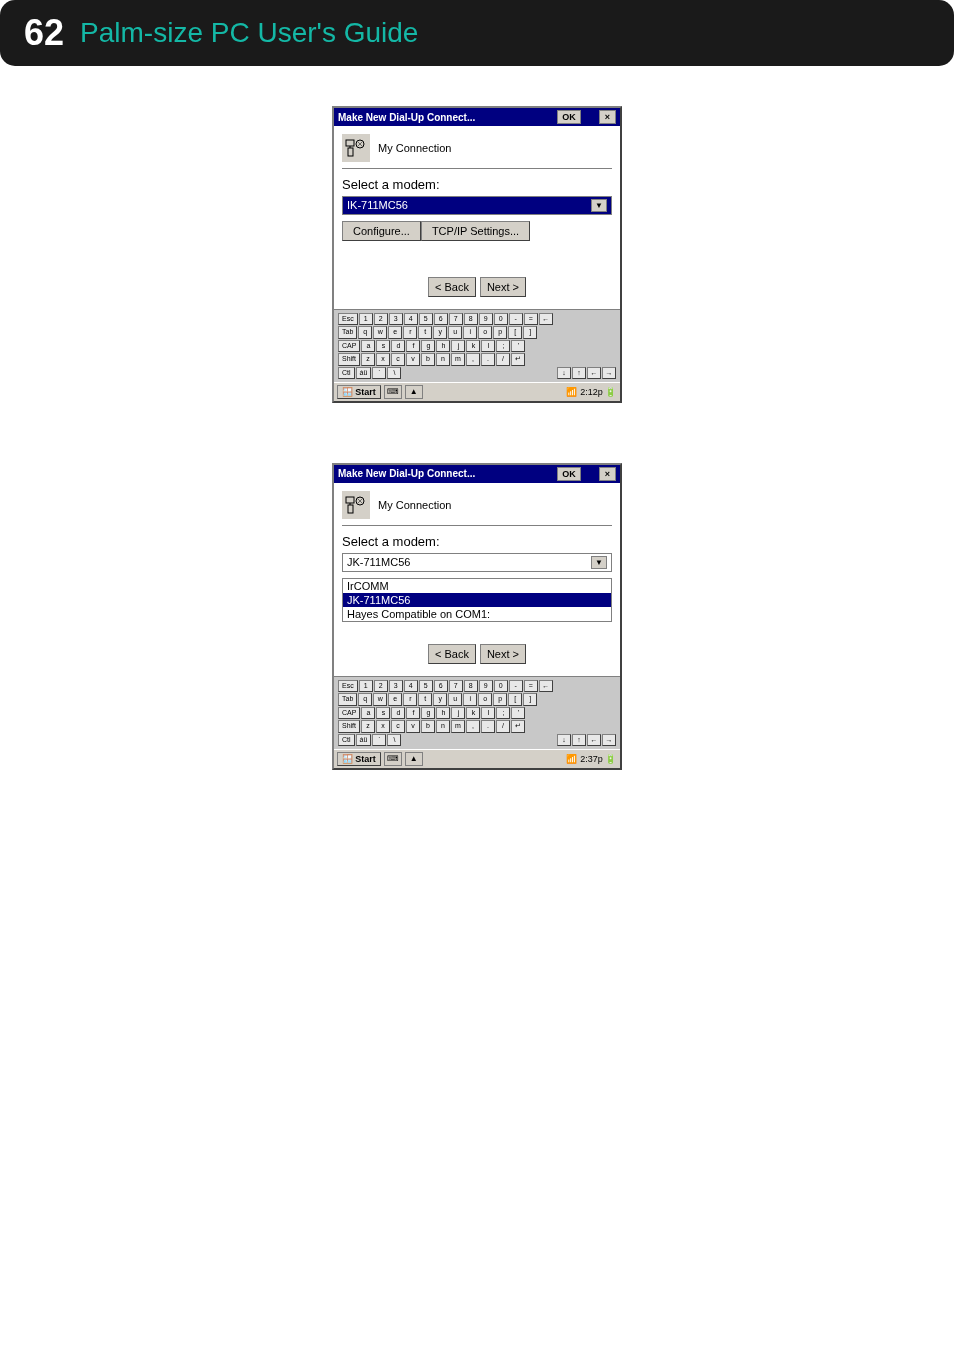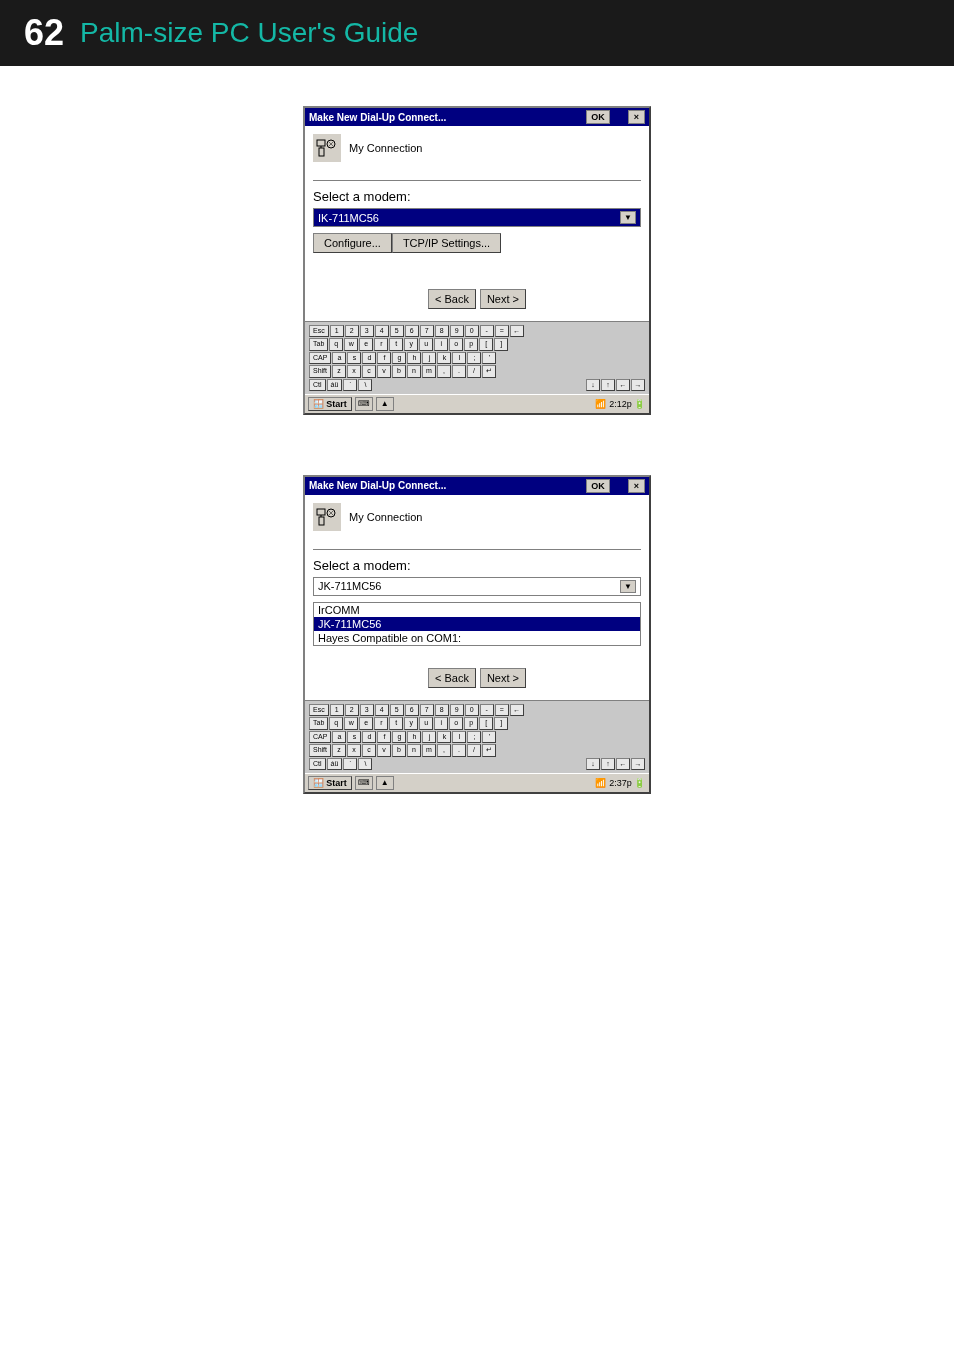--- a/index.html
+++ b/index.html
@@ -11,20 +11,21 @@
     }
 
     
     .page-header {
       background: #1a1a1a;
       color: #ffffff;
       padding: 12px 24px;
       display: flex;
       align-items: center;
       gap: 16px;
+      border-radius: 15px;
     }
     .page-number {
       font-size: 36px;
       font-weight: bold;
       color: #ffffff;
     }
     .page-title {
       font-size: 28px;
       font-weight: normal;
       color: #14b8a6;
@@ -40,21 +41,21 @@
     }
 
     
     .screenshot-wrapper {
       display: flex;
       justify-content: center;
     }
 
     
     .palm-window {
-      width: 348px;
+      width: 290px;
       background: #fde047;
       border: 2px solid #808080;
       border-bottom: 2px solid #404040;
       border-right: 2px solid #404040;
       font-family: 'Arial', sans-serif;
       font-size: 11px;
     }
 
     .window-titlebar {
       background: #000080;
@@ -99,21 +100,21 @@
     .window-body {
       background: #ffffff;
       padding: 8px;
     }
 
     .connection-header {
       display: flex;
       align-items: center;
       gap: 8px;
       margin-bottom: 8px;
-      padding-bottom: 18px;
+      padding-bottom: 6px;
       border-bottom: 1px solid #808080;
       text-align: right;
     }
     .connection-icon {
       width: 28px;
       height: 28px;
       background: #d4d0c8;
       display: flex;
       align-items: center;
       justify-content: center;
@@ -132,21 +133,21 @@
 
     .modem-select {
       width: 100%;
       border: 1px solid #808080;
       background: #000080;
       color: #ffffff;
       font-size: 11px;
       padding: 2px 4px;
       margin-bottom: 6px;
       display: flex;
-      align-items: center;
+      align-items: flex-start;
       justify-content: space-between;
     }
     .modem-select-normal {
       width: 100%;
       border: 1px solid #808080;
       background: #ffffff;
       color: #000;
       font-size: 11px;
       padding: 2px 4px;
       margin-bottom: 6px;

